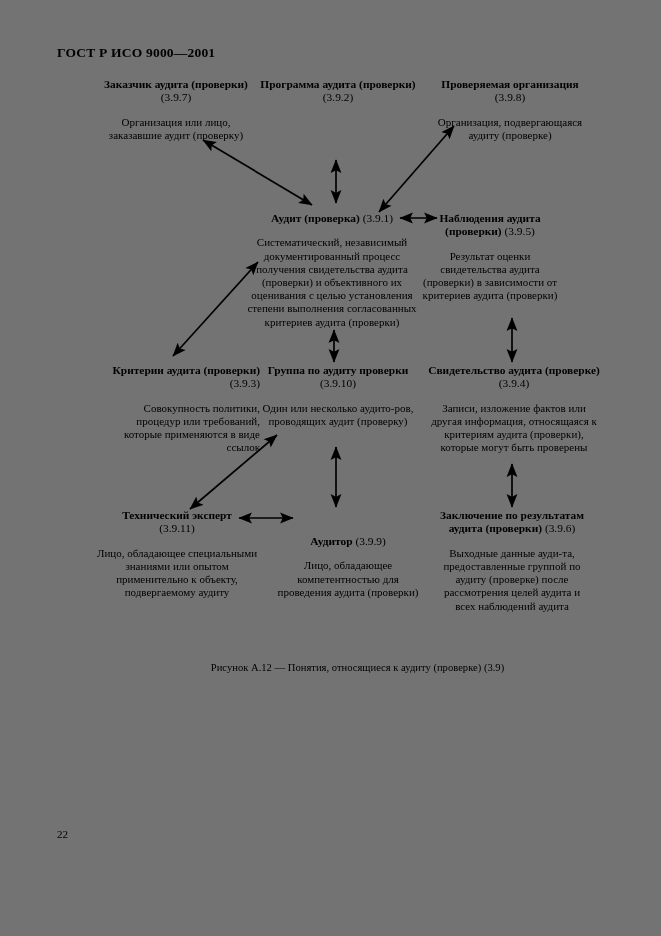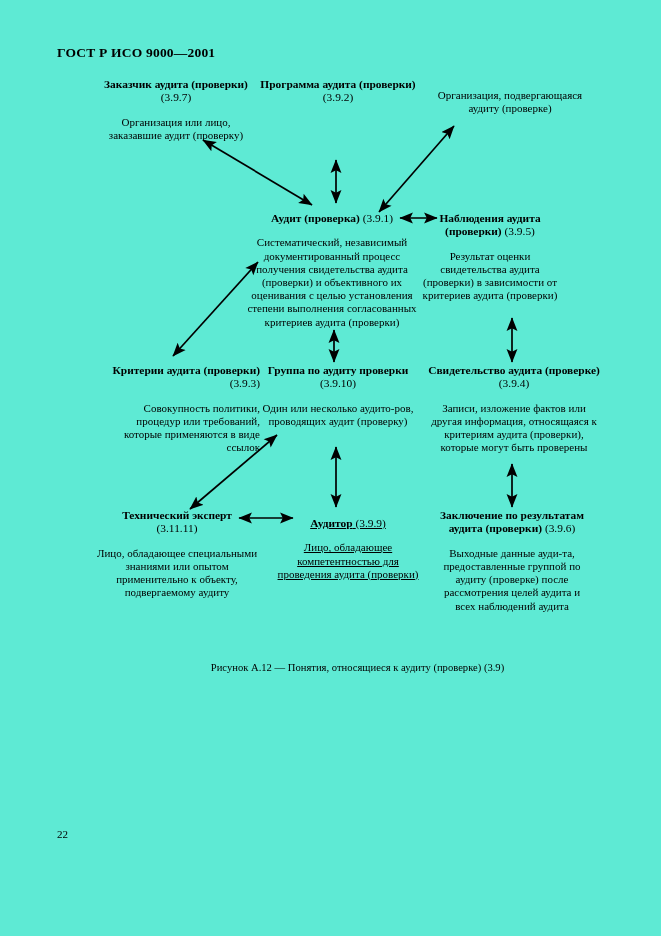--- a/index.html
+++ b/index.html
@@ -9,21 +9,21 @@
     background: #ffffff;
   }
   body {
     font-family: "Liberation Serif", "DejaVu Serif", serif;
     color: #000000;
   }
   .page {
     position: relative;
     width: 661px;
     height: 936px;
-    background: #5eead4;
+    background: #737373;
     overflow: hidden;
   }
   .doc-header {
     position: absolute;
     left: 57px;
     top: 45px;
     font-size: 13.5px;
     font-weight: bold;
     letter-spacing: 0.2px;
     white-space: nowrap;
@@ -67,21 +67,21 @@
   
   #node-audit-client   { left: 96px;  top: 78px;  width: 160px; }
   #node-audit-program  { left: 256px; top: 78px;  width: 164px; }
   #node-auditee        { left: 434px; top: 78px;  width: 152px; }
   #node-audit          { left: 240px; top: 212px; width: 184px; }
   #node-findings       { left: 416px; top: 212px; width: 148px; }
   #node-criteria       { left: 100px; top: 364px; width: 160px; text-align: right; }
   #node-audit-team     { left: 262px; top: 364px; width: 152px; }
   #node-evidence       { left: 428px; top: 364px; width: 172px; }
   #node-tech-expert    { left: 96px;  top: 509px; width: 162px; }
-  #node-auditor        { left: 270px; top: 517px; width: 156px; text-decoration: underline; }
+  #node-auditor        { left: 270px; top: 535px; width: 156px; }
   #node-conclusion     { left: 438px; top: 509px; width: 148px; }
 
   .figure-caption {
     position: absolute;
     left: 0;
     top: 662px;
     width: 661px;
     text-align: center;
     font-size: 10.6px;
     margin-left: 27px;
@@ -138,20 +138,21 @@
     <div class="node" id="node-audit-client">
       <span class="title"><span>Заказчик аудита (проверки)</span> <span class="num">(3.9.7)</span></span>
       <span class="desc">Организация или лицо, заказавшие аудит (проверку)</span>
     </div>
 
     <div class="node" id="node-audit-program">
       <span class="title"><span>Программа аудита (проверки)</span> <span class="num">(3.9.2)</span></span>
     </div>
 
     <div class="node" id="node-auditee">
+      <span class="title"><span>Проверяемая организация</span> <span class="num">(3.9.8)</span></span>
       <span class="desc">Организация, подвергающаяся аудиту (проверке)</span>
     </div>
 
     <div class="node" id="node-audit">
       <span class="title"><span>Аудит (проверка)</span> <span class="num">(3.9.1)</span></span>
       <span class="desc">Систематический, независимый документированный процесс получения свидетельства аудита (проверки) и объективного их оценивания с целью установления степени выполнения согласованных критериев аудита (проверки)</span>
     </div>
 
     <div class="node" id="node-findings">
       <span class="title"><span>Наблюдения аудита (проверки)</span> <span class="num">(3.9.5)</span></span>
@@ -167,21 +168,21 @@
       <span class="title"><span>Группа по аудиту проверки</span> <span class="num">(3.9.10)</span></span>
       <span class="desc">Один или несколько аудито-ров, проводящих аудит (проверку)</span>
     </div>
 
     <div class="node" id="node-evidence">
       <span class="title"><span>Свидетельство аудита (проверке)</span> <span class="num">(3.9.4)</span></span>
       <span class="desc">Записи, изложение фактов или другая информация, относящаяся к критериям аудита (проверки), которые могут быть проверены</span>
     </div>
 
     <div class="node" id="node-tech-expert">
-      <span class="title"><span>Технический эксперт</span><br><span class="num">(3.11.11)</span></span>
+      <span class="title"><span>Технический эксперт</span><br><span class="num">(3.9.11)</span></span>
       <span class="desc">Лицо, обладающее специальными знаниями или опытом применительно к объекту, подвергаемому аудиту</span>
     </div>
 
     <div class="node" id="node-auditor">
       <span class="title"><span>Аудитор</span> <span class="num">(3.9.9)</span></span>
       <span class="desc">Лицо, обладающее компетентностью для проведения аудита (проверки)</span>
     </div>
 
     <div class="node" id="node-conclusion">
       <span class="title"><span>Заключение по результатам аудита (проверки)</span> <span class="num">(3.9.6)</span></span>

